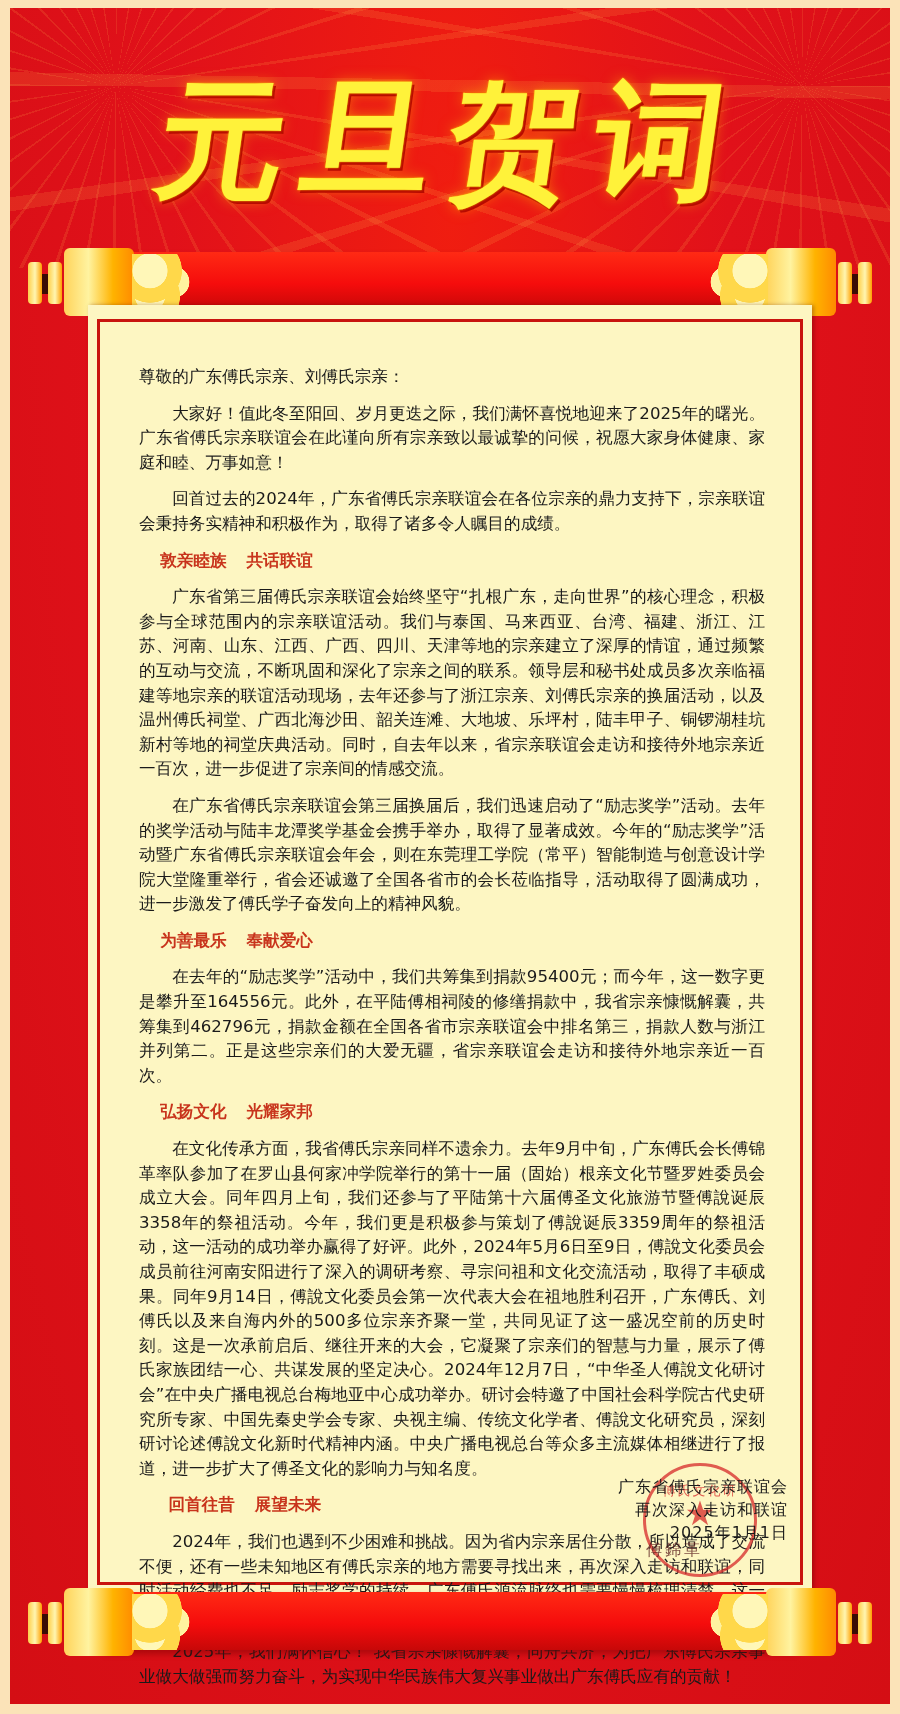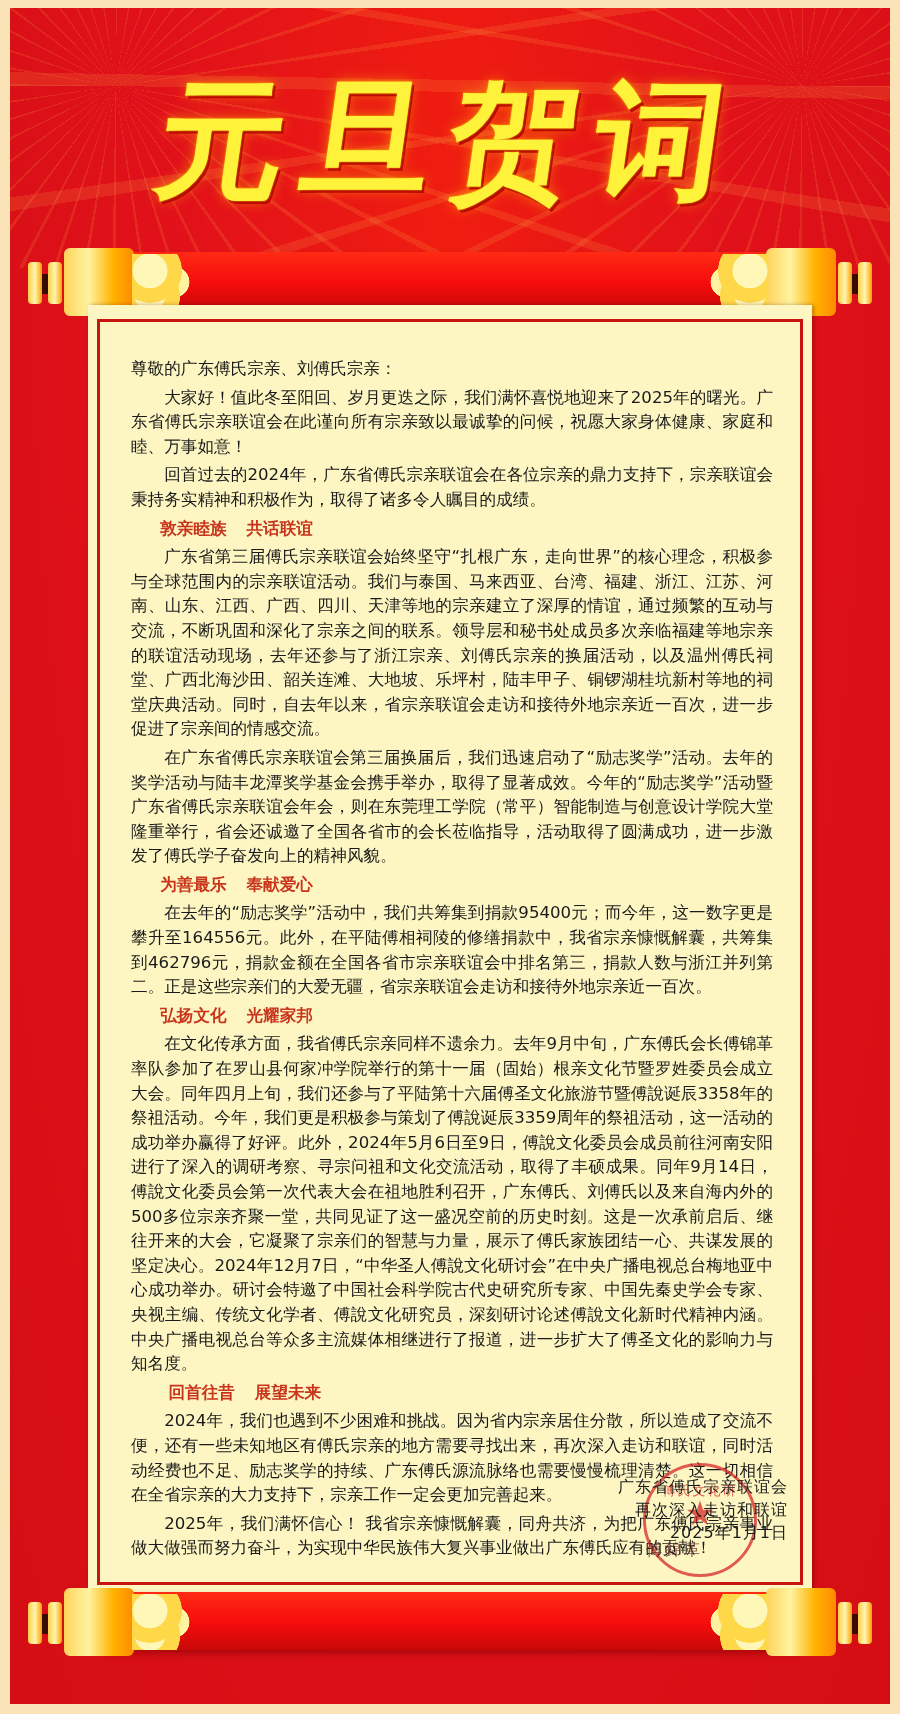--- a/index.html
+++ b/index.html
@@ -70,21 +70,21 @@
   }
   .paper-border {
     position: absolute; left: 9px; top: 14px; right: 9px; bottom: 10px;
     border: 3px solid #c8140e;
   }
   .content {
     position: absolute; left: 39px; top: 48px; width: 650px;
     font-size: 16.6px; line-height: 24.6px; color: #1a1a1a;
     text-align: justify;
   }
-  .content p { margin: 4px; }
+  .content p { margin: 12px; }
   .content .indent { text-indent: 2em; }
   .content h3 {
     margin: 0; font-weight: bold; color: #c8341c;
     font-size: 16.6px; line-height: 24.6px; padding-left: 2em;
     letter-spacing: 0px;
   }
   .content h3 span.gap { display: inline-block; width: 1.2em; }
   .signature {
     position: absolute; left: 440px; top: 1170px; width: 260px;
     text-align: right; font-size: 16px; line-height: 23px; color: #1a1a1a;

